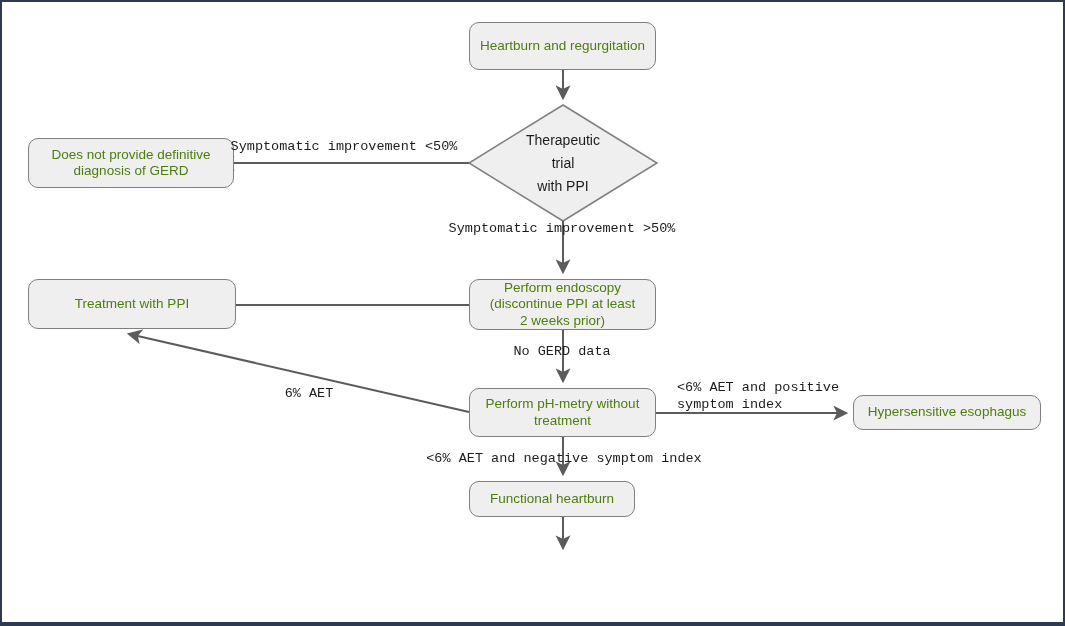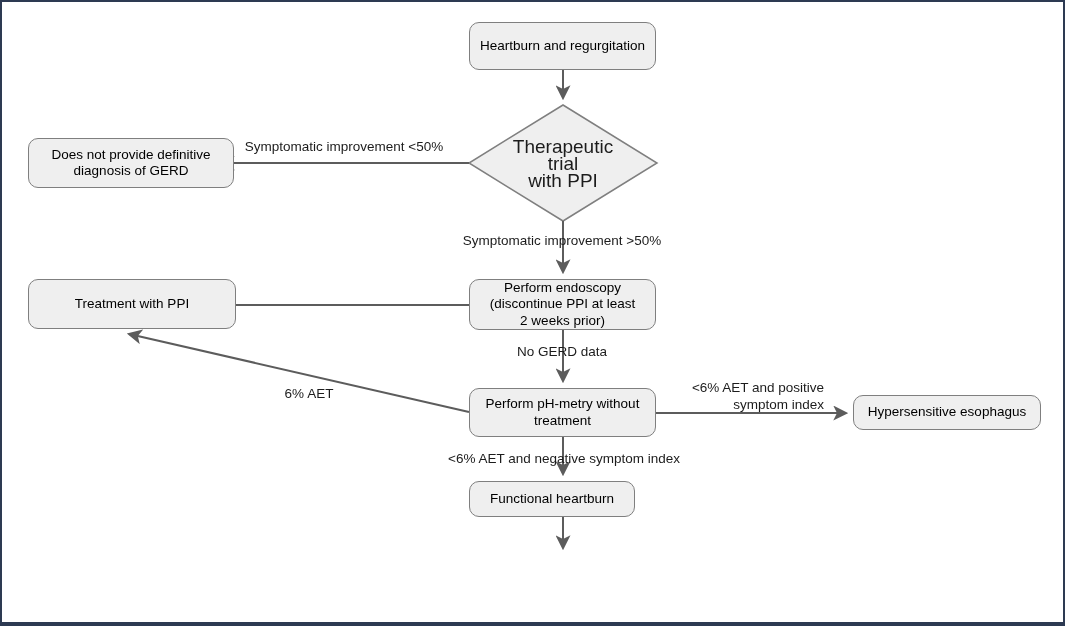--- a/index.html
+++ b/index.html
@@ -29,43 +29,44 @@
     box-sizing: border-box;
     background: #efefef;
     border: 1.5px solid #7f7f7f;
     border-radius: 10px;
     display: flex;
     align-items: center;
     justify-content: center;
     text-align: center;
     font-size: 13.5px;
     line-height: 16.5px;
-    color: #000000;
+    color: #4d7c0f;
     white-space: pre-line;
     padding: 2px 6px;
   }
   .diamond-label {
     position: absolute;
     display: flex;
     align-items: center;
     justify-content: center;
     text-align: center;
-    font-size: 19px;
-    line-height: 17px;
+    font-size: 14px;
+    line-height: 23px;
     color: #1c1c1c;
     white-space: pre-line;
   }
   .edge-label {
     position: absolute;
     transform: translateX(-50%);
-    text-align: right;
+    text-align: left;
     font-size: 13.5px;
     line-height: 17px;
     color: #1c1c1c;
     white-space: pre-line;
+    font-family: Liberation Mono, monospace;
   }
 </style>
 </head>
 <body>
 
 <div class="figure">
 
   <svg class="layer-svg" viewBox="0 0 1065 626">
     <defs>
       <marker id="arrowhead" viewBox="0 0 10 10" refX="8.5" refY="5" markerWidth="7.5" markerHeight="7.5" orient="auto-start-reverse">
@@ -104,21 +105,21 @@
   <div class="node" style="left:851px; top:393px; width:188px; height:35px;">Hypersensitive esophagus</div>
 
   <div class="node" style="left:467px; top:386px; width:187px; height:49px;">Perform pH-metry without
 treatment</div>
 
   <div class="node" style="left:467px; top:479px; width:166px; height:36px;">Functional heartburn</div>
 
 
   <div class="edge-label" style="left:342px; top:136px;">Symptomatic improvement &lt;50%</div>
 
-  <div class="edge-label" style="left:560px; top:230px;">Symptomatic improvement &gt;50%</div>
+  <div class="edge-label" style="left:560px; top:218px;">Symptomatic improvement &gt;50%</div>
 
 
   <div class="edge-label" style="left:560px; top:341px;">No GERD data</div>
 
   <div class="edge-label" style="left:307px; top:383px;">6% AET</div>
 
   <div class="edge-label" style="left:756px; top:377px;">&lt;6% AET and positive
 symptom index</div>
 
   <div class="edge-label" style="left:562px; top:448px;">&lt;6% AET and negative symptom index</div>

